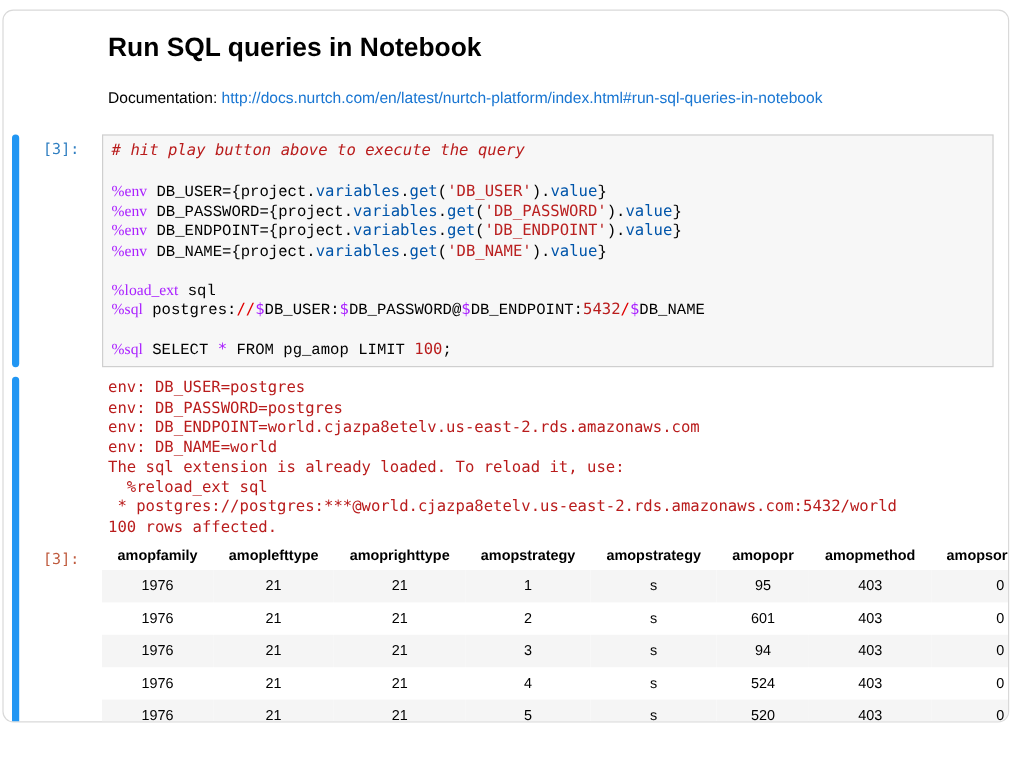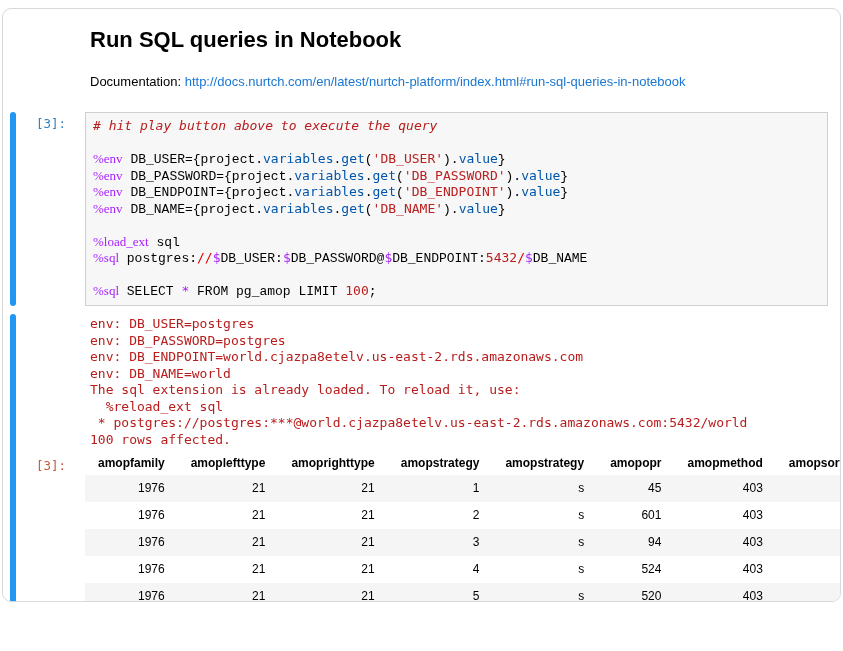--- a/index.html
+++ b/index.html
@@ -35,21 +35,21 @@
   .tk-er{color:#E00000;}
   .tk-tx{color:#000;font-family:Liberation Mono, monospace;}
 
   
   .stream{position:absolute;left:87px;top:307px;font-family:"DejaVu Sans Mono",monospace;font-size:13px;line-height:16.5px;color:#b91c1c;white-space:pre;}
 
   
   .result{position:absolute;left:82px;top:443px;width:741px;}
   table{width:100%;border-collapse:collapse;font-family:"Liberation Sans",sans-serif;font-size:12px;color:#000;}
   thead th{font-weight:700;text-align:center;padding:5px 13px 6px 13px;line-height:12px;white-space:nowrap;}
-  tbody td{text-align:right;padding:7px 13px;line-height:13px;}
+  tbody td{text-align:center;padding:7px 13px;line-height:13px;}
   tbody tr:nth-child(odd){background:#F5F5F5;}
   th:nth-child(1){width:9.5%;}  th:nth-child(2){width:11.5%;}
   th:nth-child(3){width:13%;}   th:nth-child(4){width:16.5%;}
   th:nth-child(5){width:12.5%;} th:nth-child(6){width:8%;}
   th:nth-child(7){width:13.5%;}
   .partial-row{position:absolute;left:82px;top:629px;width:741px;height:6px;background:#F5F5F5;}
 </style>
 </head>
 <body>
 
@@ -95,21 +95,21 @@
               <th>amopsortfamily</th>
             </tr>
           </thead>
         <tbody>
             <tr>
               <td>1976</td>
               <td>21</td>
               <td>21</td>
               <td>1</td>
               <td>s</td>
-              <td>45</td>
+              <td>95</td>
               <td>403</td>
               <td>0</td>
             </tr>
             <tr>
               <td>1976</td>
               <td>21</td>
               <td>21</td>
               <td>2</td>
               <td>s</td>
               <td>601</td>

